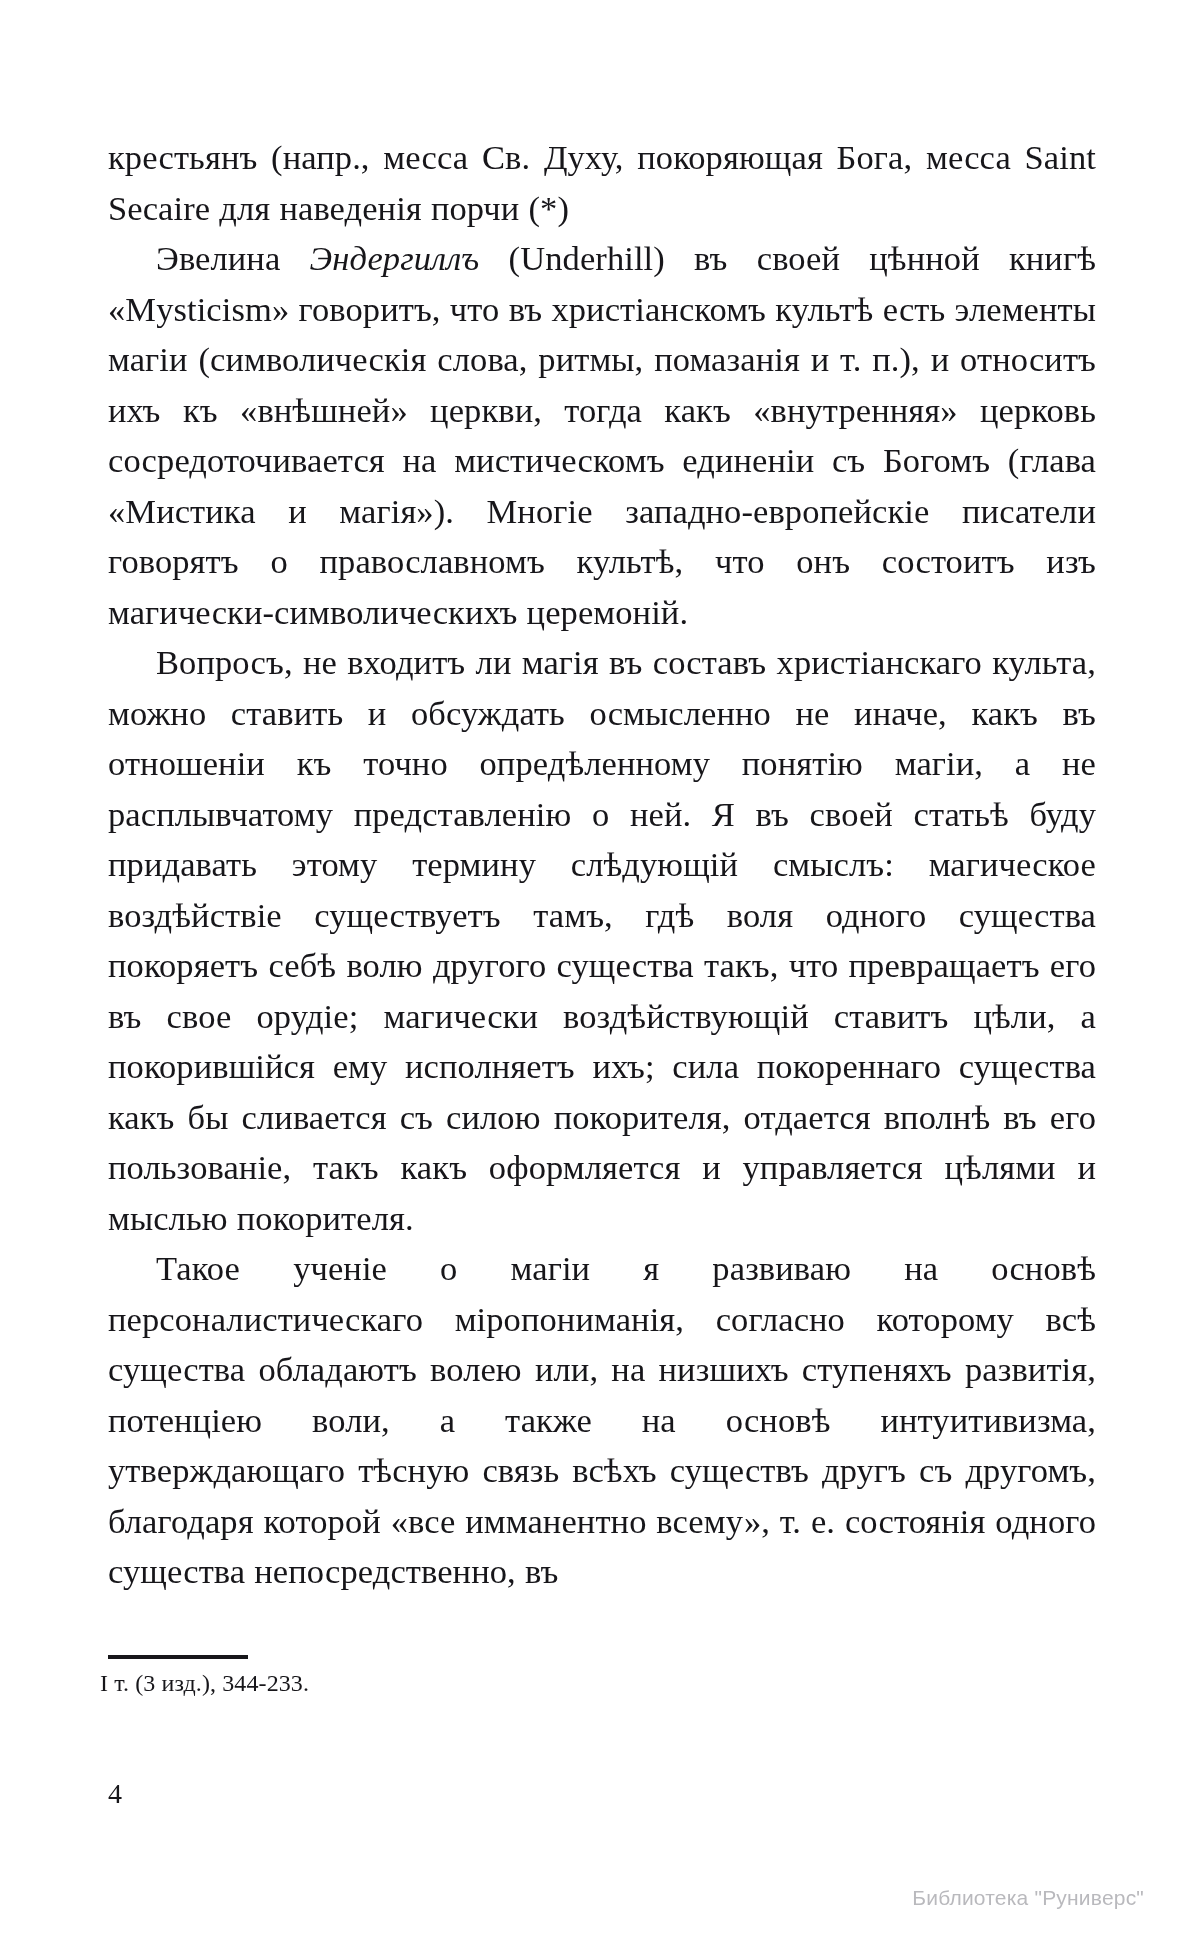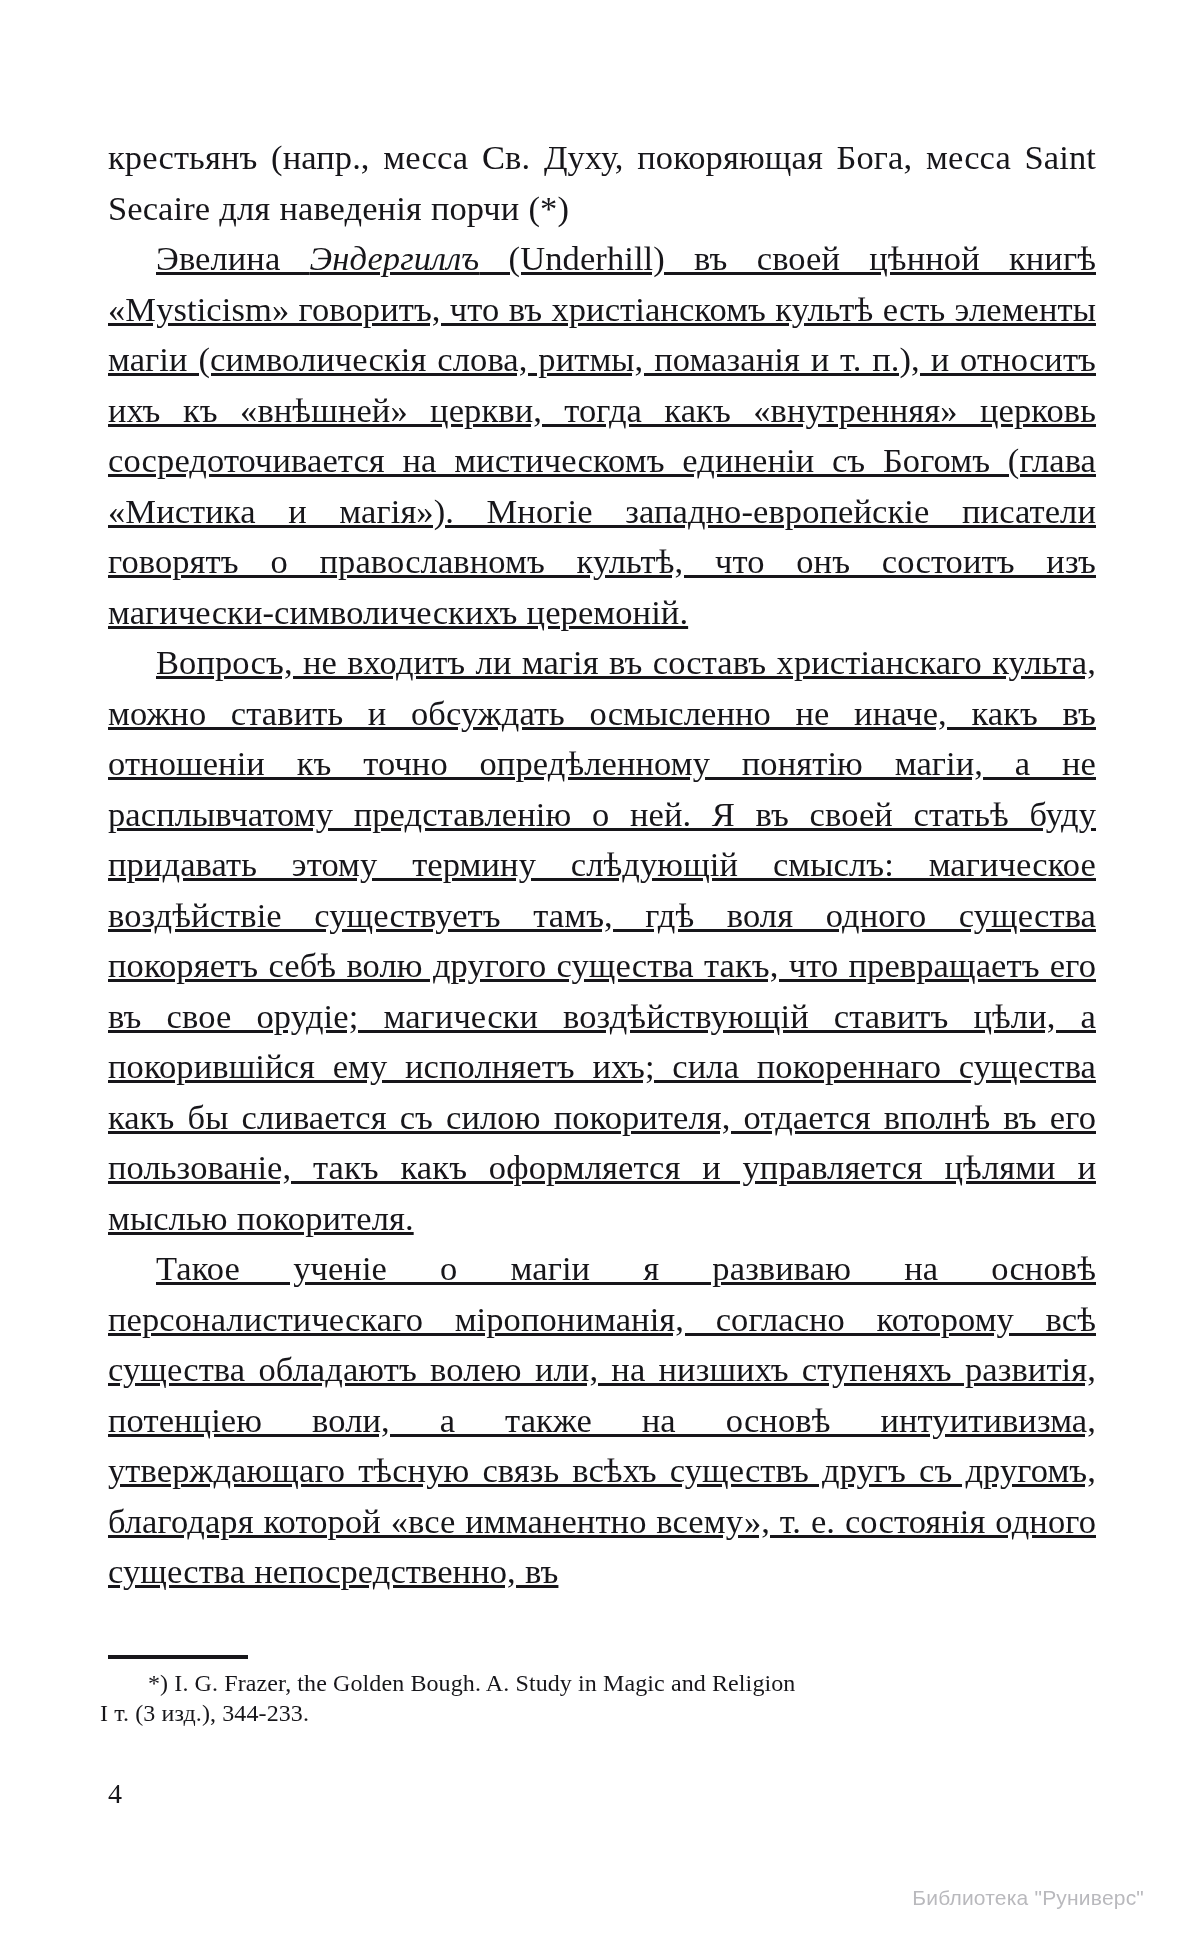--- a/index.html
+++ b/index.html
@@ -31,21 +31,20 @@
     margin: 0 0 0 0;
     font-size: 34.5px;
     line-height: 50.5px;
     text-align: justify;
     text-justify: inter-word;
     letter-spacing: 0.1px;
     word-spacing: 0.4px;
   }
   .para.indent {
     text-indent: 48px;
-    text-decoration: underline;
   }
   .para + .para {
     margin-top: 0px;
   }
   .italic { font-style: italic; }
 
   .footnote-rule {
     position: absolute;
     left: 108px;
     top: 1655px;
@@ -94,21 +93,20 @@
 
     <p class="para indent">Вопросъ, не входитъ ли магія въ составъ христіанскаго культа, можно ставить и обсуждать осмысленно не иначе, какъ въ отношеніи къ точно опредѣленному понятію магіи, а не расплывчатому представленію о ней. Я въ своей статьѣ буду придавать этому термину слѣдующій смыслъ: магическое воздѣйствіе существуетъ тамъ, гдѣ воля одного существа покоряетъ себѣ волю другого существа такъ, что превращаетъ его въ свое орудіе; магически воздѣйствующій ставитъ цѣли, а покорившійся ему исполняетъ ихъ; сила покореннаго существа какъ бы сливается съ силою покорителя, отдается вполнѣ въ его пользованіе, такъ какъ оформляется и управляется цѣлями и мыслью покорителя.</p>
 
     <p class="para indent">Такое ученіе о магіи я развиваю на основѣ персоналистическаго міропониманія, согласно которому всѣ существа обладаютъ волею или, на низшихъ ступеняхъ развитія, потенціею воли, а также на основѣ интуитивизма, утверждающаго тѣсную связь всѣхъ существъ другъ съ другомъ, благодаря которой «все имманентно всему», т. е. состоянія одного существа непосредственно, въ</p>
 
   </div>
 
   <div class="footnote-rule"></div>
 
   <div class="footnote">
-    <div class="fn-line1">*) I. G. Frazer, the Golden Bough. A. Study in Magic and Religion</div>
     <div class="fn-line2">I т. (3 изд.), 344-233.</div>
   </div>
 
   <div class="page-number">4</div>
 
   <div class="watermark">Библиотека "Руниверс"</div>
 
 </div>
 
 </body></html>

